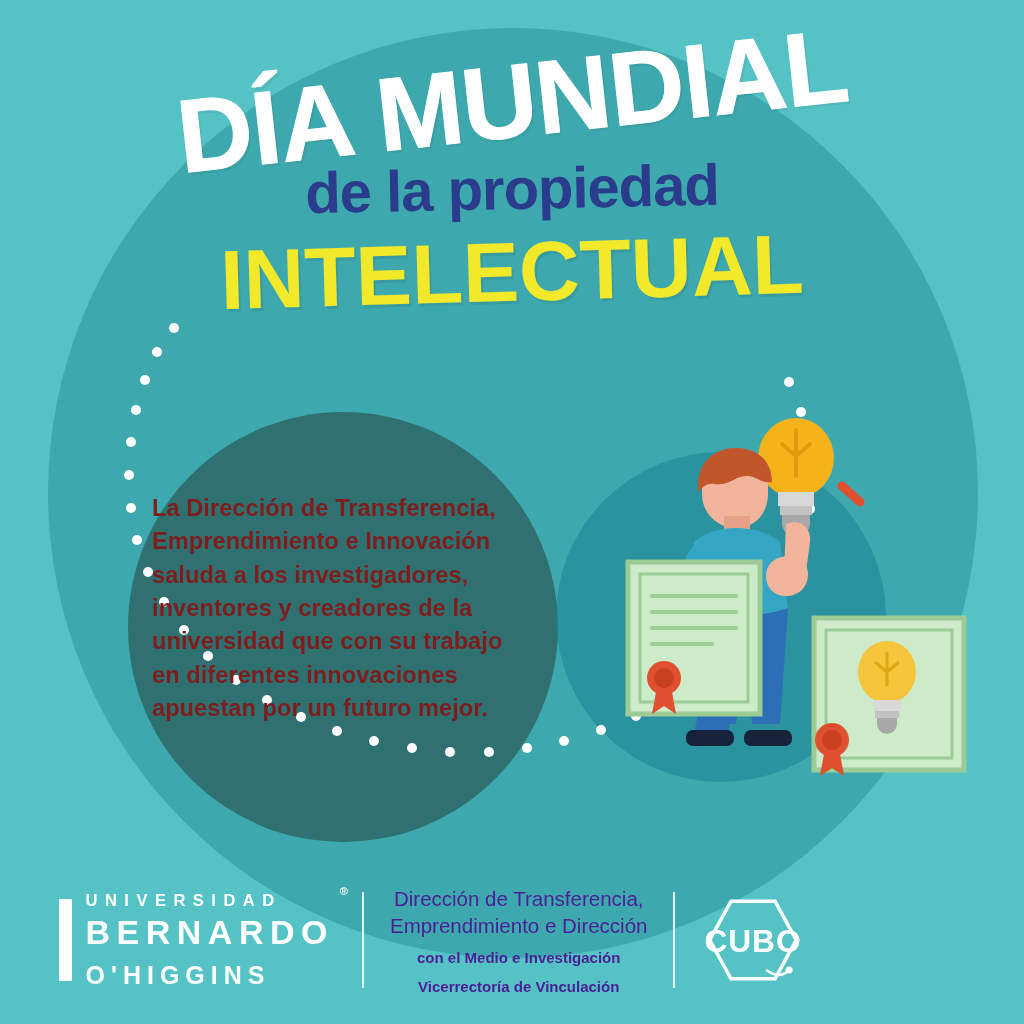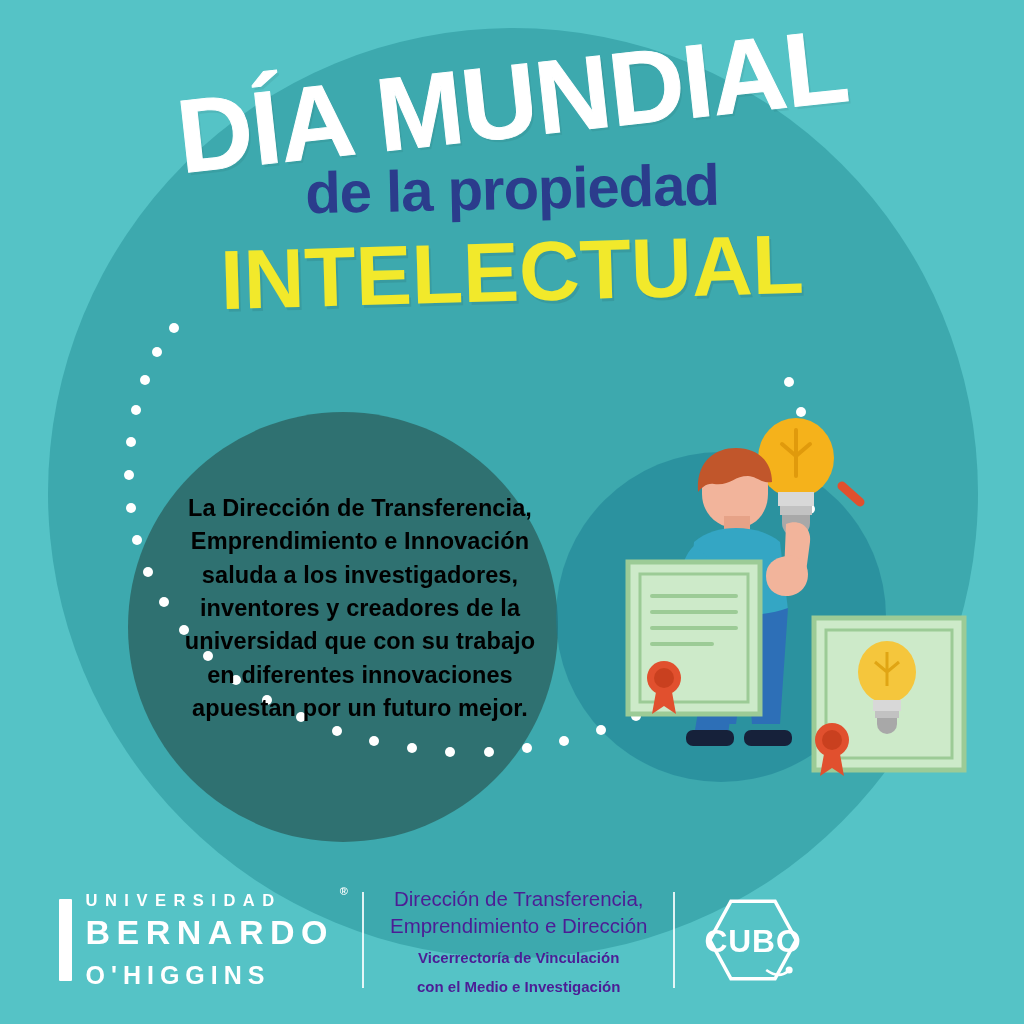--- a/index.html
+++ b/index.html
@@ -76,27 +76,27 @@
     font-weight:bold;
     font-size:84px;
     letter-spacing:0px;
     transform:rotate(-1.6deg);
     text-shadow:2px 3px 0 rgba(0,0,0,.08);
   }
 
   
   .paragraph{
     position:absolute;
-    left:168px; top:492px;
+    left:152px; top:492px;
     width:384px;
-    color:#000000;
+    color:#7f1d1d;
     font-size:23.5px;
     font-weight:bold;
     line-height:1.42;
-    text-align:center;
+    text-align:left;
     z-index:6;
     letter-spacing:.1px;
   }
 
   
   .illu{
     position:absolute;
     left:590px; top:400px;
     width:400px; height:440px;
     z-index:6;
@@ -304,22 +304,22 @@
       <div class="ubo-l2">BERNARDO</div>
       <div class="ubo-l3">O'HIGGINS</div>
     </div>
   </div>
 
   <div class="divider"></div>
 
   <div class="dti">
     <div class="dti-l1">Dirección de Transferencia,</div>
     <div class="dti-l1">Emprendimiento e Dirección</div>
+    <div class="dti-l2">con el Medio e Investigación</div>
     <div class="dti-l2">Vicerrectoría de Vinculación</div>
-    <div class="dti-l2">con el Medio e Investigación</div>
   </div>
 
   <div class="divider"></div>
 
   <div class="cubo">
     <svg width="118" height="104" viewBox="0 0 118 104">
       <path d="M34 8 H84 L108 52 L84 96 H34 L10 52 Z" fill="none" stroke="#FFFFFF" stroke-width="4"></path>
       <text x="59" y="66" text-anchor="middle" fill="#FFFFFF" font-family="Liberation Sans, sans-serif" font-size="36" font-weight="bold" letter-spacing="1">CUBO</text>
       <circle cx="100" cy="86" r="4" fill="#FFFFFF"></circle>
       <path d="M74 86 q14 10 24 2" fill="none" stroke="#FFFFFF" stroke-width="3"></path>

